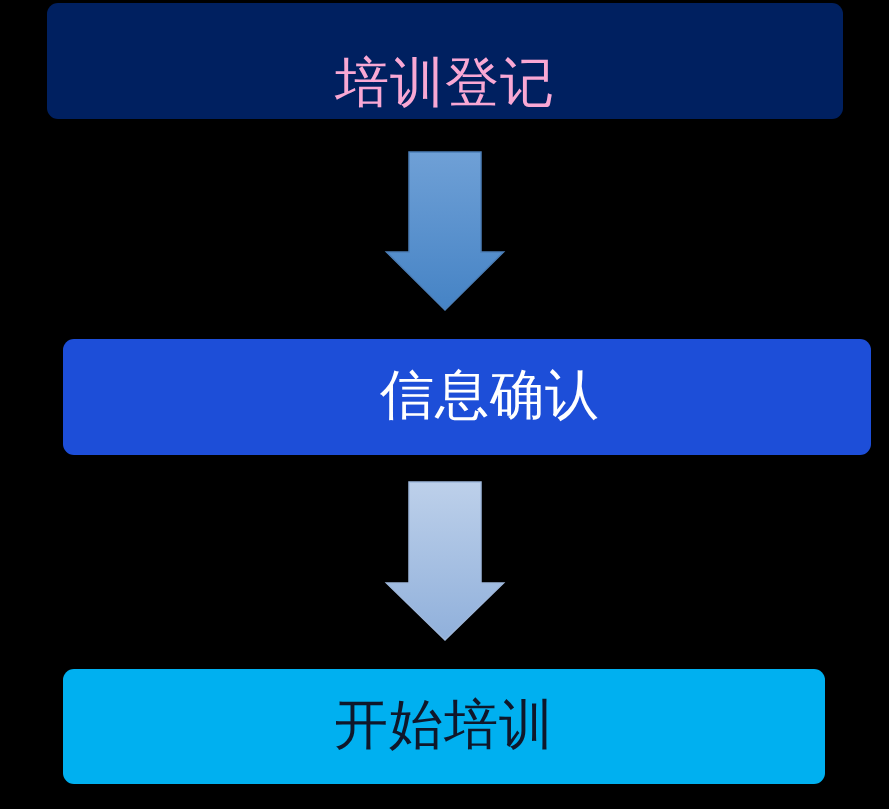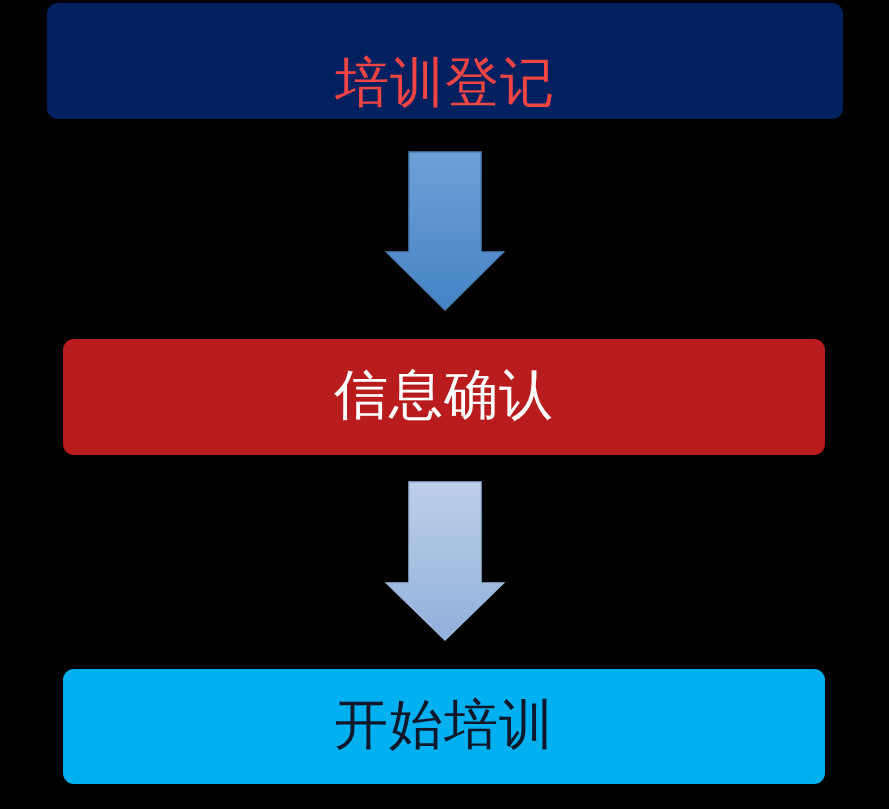--- a/index.html
+++ b/index.html
@@ -39,39 +39,39 @@
     height: 809px;
     pointer-events: none;
   }
 </style>
 </head>
 <body>
 
 <div id="canvas">
 
   <div id="step-1" class="flow-step" style="background-color: rgb(0, 32, 96);">
-    <span class="step-label" style="color: #ef4444; margin-top: 48px;">培训登记</span>
+    <span class="step-label" style="color: #f9a8d4; margin-top: 48px;">培训登记</span>
   </div>
 
   <svg id="arrow-layer" viewBox="0 0 889 809" xmlns="http://www.w3.org/2000/svg">
     <defs>
       <linearGradient id="arrowGrad1" x1="0" y1="0" x2="0" y2="1">
         <stop offset="0" stop-color="#6FA0D6"></stop>
         <stop offset="1" stop-color="#4583C5"></stop>
       </linearGradient>
       <linearGradient id="arrowGrad2" x1="0" y1="0" x2="0" y2="1">
         <stop offset="0" stop-color="#BDD0EA"></stop>
         <stop offset="1" stop-color="#90B0DB"></stop>
       </linearGradient>
     </defs>
     <polygon points="409,152 481,152 481,252 503.5,252 445,310 386.5,252 409,252" fill="url(#arrowGrad1)" stroke-width="1.5" stroke="#4C7FB8"></polygon>
     <polygon points="409,482 481,482 481,583 503.5,583 445,640 386.5,583 409,583" fill="url(#arrowGrad2)" stroke-width="1.5" stroke="#9FB8DC"></polygon>
   </svg>
 
-  <div id="step-2" class="flow-step" style="background-color: #b91c1c;">
+  <div id="step-2" class="flow-step" style="background-color: #1d4ed8; padding-left: 46px;">
     <span class="step-label" style="color: rgb(255, 255, 255);">信息确认</span>
   </div>
 
   <div id="step-3" class="flow-step" style="background-color: rgb(0, 176, 240);">
     <span class="step-label" style="color: #0f172a;">开始培训</span>
   </div>
 
 </div>
 
 </body></html>

